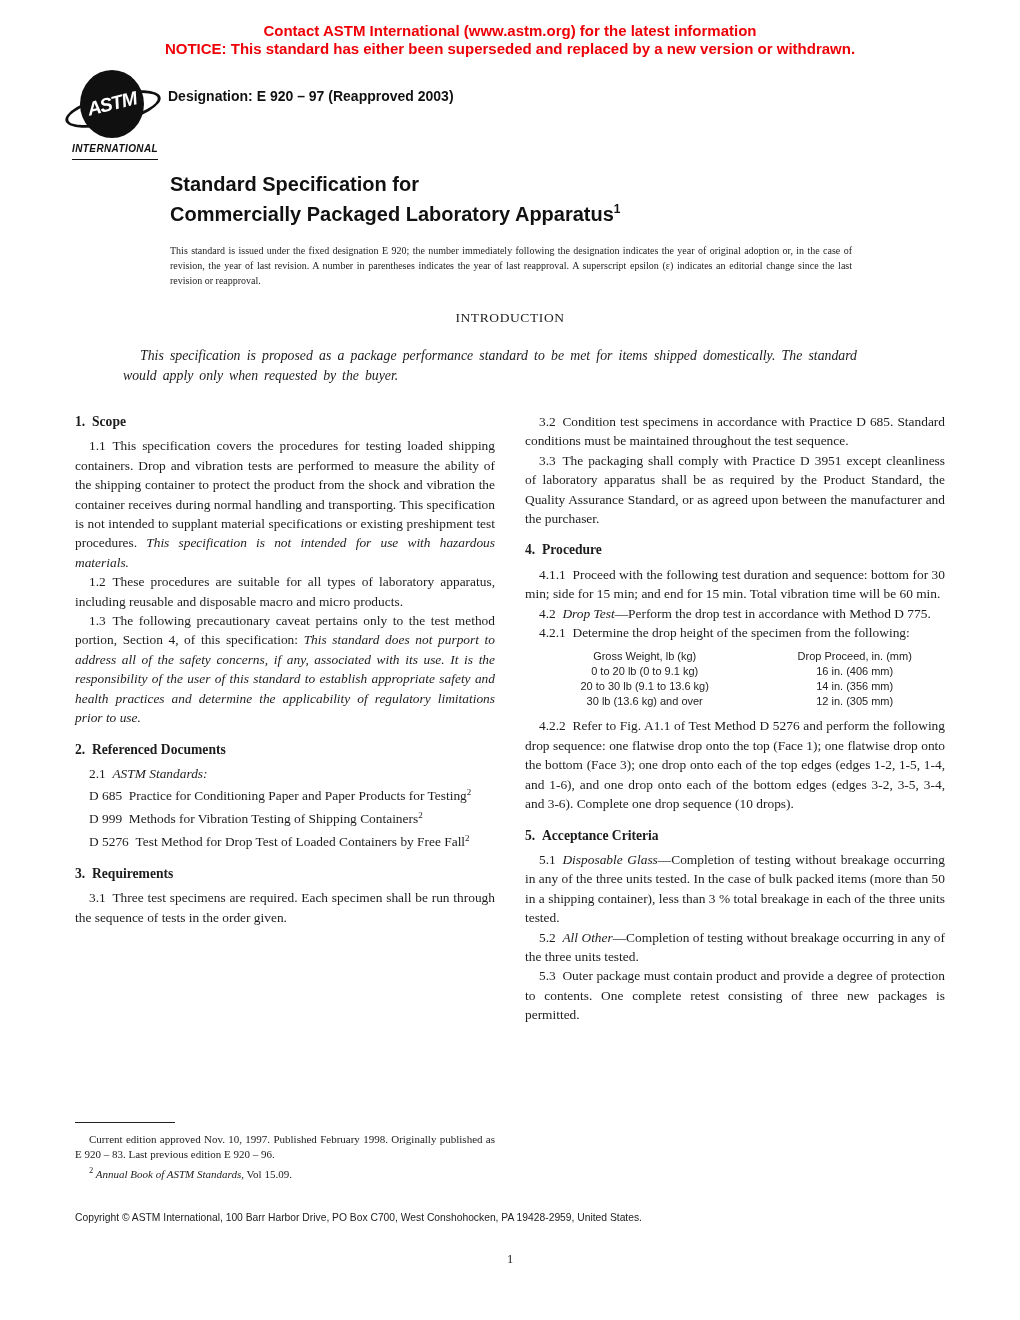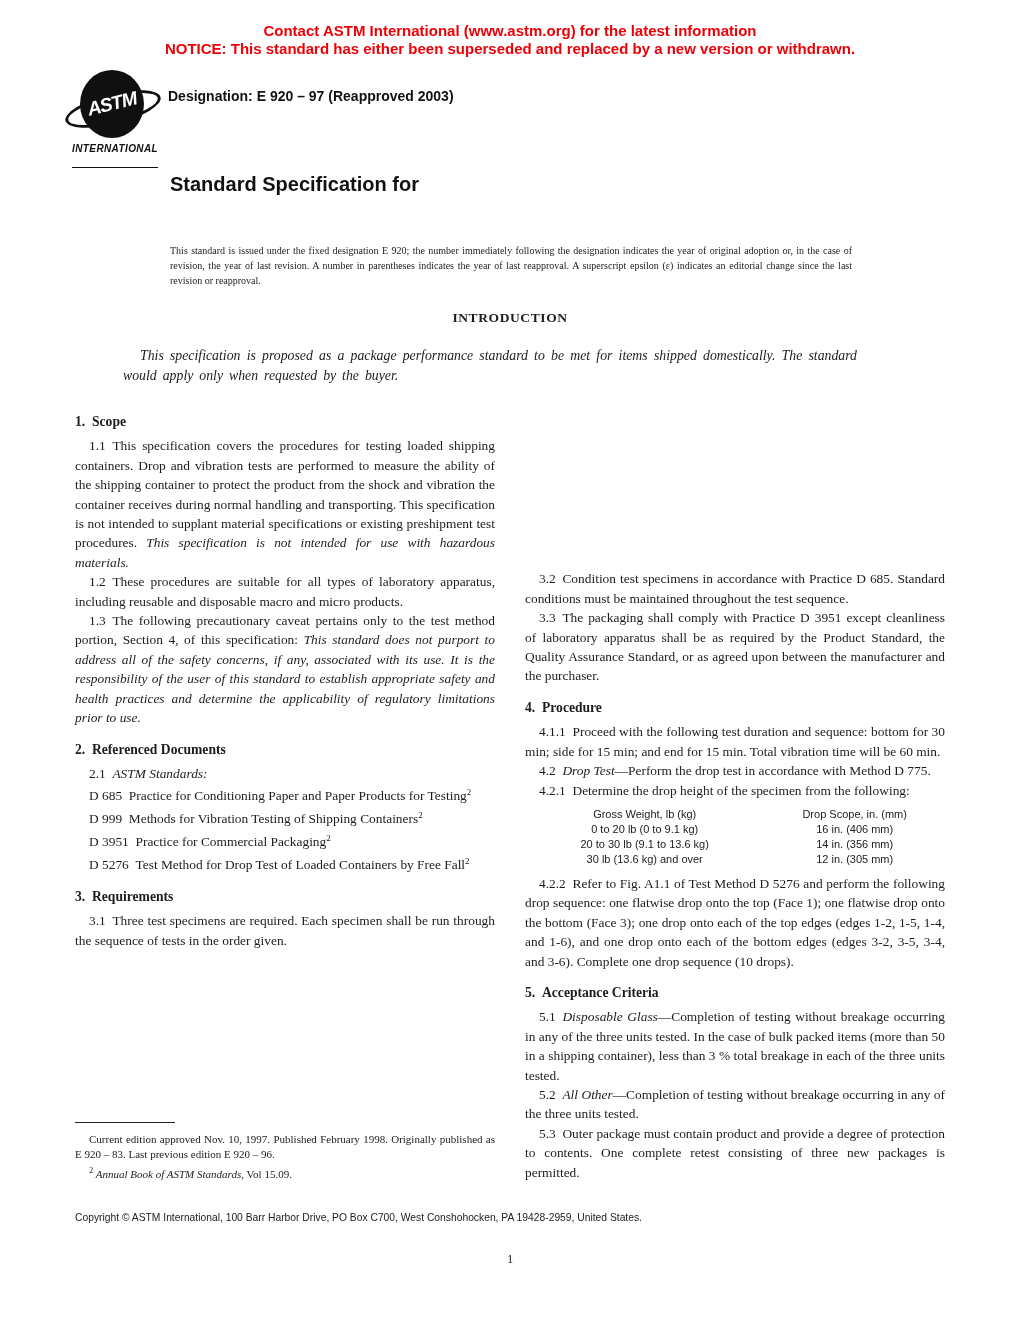--- a/index.html
+++ b/index.html
@@ -29,53 +29,53 @@
   }
   .logo-orbit {
     position: absolute; left: -8px; top: 24px; width: 98px; height: 30px;
     border: 3px solid #101010; border-radius: 50%; transform: rotate(-14deg);
     z-index: 1;
   }
   .logo-intl {
     position: relative; z-index: 3; margin-top: 2px; display: inline-block;
     font-family: "Liberation Sans", sans-serif; font-style: italic; font-weight: bold;
     font-size: 10px; letter-spacing: 0.4px; color: #101010;
-    border-bottom: 1px solid #101010; padding-bottom: 13px;
+    border-bottom: 1px solid #101010; padding-bottom: 5px;
   }
   .designation {
     position: absolute; left: 168px; top: 88px;
     font-family: "Liberation Sans", sans-serif; font-weight: bold; font-size: 14px;
     color: #111;
   }
   .title {
     position: absolute; left: 170px; top: 172px;
     font-family: "Liberation Sans", sans-serif; font-weight: bold;
     font-size: 20px; line-height: 25px; color: #111;
   }
   .title sup { font-size: 12px; }
   .issued {
     position: absolute; left: 170px; top: 243px; width: 682px;
     font-size: 10px; line-height: 15px; text-align: justify; color: #222;
   }
   .intro-head {
     position: absolute; top: 310px; left: 0; right: 0; text-align: center;
-    font-weight: bold; font-size: 13.5px; letter-spacing: 0.6px;
+    font-weight: normal; font-size: 13.5px; letter-spacing: 0.6px;
   }
   .intro-body {
     position: absolute; left: 123px; top: 346px; width: 734px;
     font-size: 13.8px; line-height: 19.8px; text-align: justify; text-indent: 17px;
     word-spacing: 2.5px;
     font-style: italic;
   }
   .columns {
     position: absolute; left: 75px; top: 407px; width: 870px; height: 775px;
     display: flex; gap: 30px;
   }
   .col { width: 420px; display: flex; flex-direction: column; }
-  .body-txt { font-size: 13.4px; line-height: 19.4px; justify-content: flex-end; }
+  .body-txt { font-size: 13.4px; line-height: 19.4px; }
   h3.sec {
     font-size: 13.6px; line-height: 19.4px; font-weight: bold;
     margin: 12px 0 5px 0;
   }
   .col > h3.sec:first-child { margin-top: 5px; }
   .p { text-align: justify; text-indent: 14px; }
   .it { font-style: italic; }
   .ref { text-align: justify; margin-left: 28px; text-indent: -14px; }
   .ref sup { font-size: 9px; }
   .fnblock { margin-top: auto; font-size: 11px; line-height: 15.6px; }
@@ -111,40 +111,40 @@
   <div class="logo-disc">
     <span class="logo-astm">ASTM</span>
   </div>
   <div class="logo-intl">INTERNATIONAL</div>
 </div>
 
 <div class="designation">Designation: E 920 – 97 (Reapproved 2003)</div>
 
 <div class="title">
   <div>Standard Specification for</div>
+  <div><span>Commercially Packaged Laboratory Apparatus</span><sup>1</sup></div>
 </div>
 
 <div class="issued">This standard is issued under the fixed designation E 920; the number immediately following the designation indicates the year of original adoption or, in the case of revision, the year of last revision. A number in parentheses indicates the year of last reapproval. A superscript epsilon (ε) indicates an editorial change since the last revision or reapproval.</div>
 
 <div class="intro-head">INTRODUCTION</div>
 <div class="intro-body">This specification is proposed as a package performance standard to be met for items shipped domestically. The standard would apply only when requested by the buyer.</div>
 
 <div class="columns">
 
   <div class="col body-txt">
     <h3 class="sec">1. Scope</h3>
     <p class="p"><span>1.1 This specification covers the procedures for testing loaded shipping containers. Drop and vibration tests are performed to measure the ability of the shipping container to protect the product from the shock and vibration the container receives during normal handling and transporting. This specification is not intended to supplant material specifications or existing preshipment test procedures. </span><span class="it">This specification is not intended for use with hazardous materials.</span></p>
     <p class="p">1.2 These procedures are suitable for all types of laboratory apparatus, including reusable and disposable macro and micro products.</p>
     <p class="p"><span>1.3 The following precautionary caveat pertains only to the test method portion, Section 4, of this specification: </span><span class="it">This standard does not purport to address all of the safety concerns, if any, associated with its use. It is the responsibility of the user of this standard to establish appropriate safety and health practices and determine the applicability of regulatory limitations prior to use.</span></p>
 
     <h3 class="sec">2. Referenced Documents</h3>
     <p class="p"><span>2.1 </span><span class="it">ASTM Standards:</span></p>
     <p class="ref"><span>D 685 Practice for Conditioning Paper and Paper Products for Testing</span><sup>2</sup></p>
     <p class="ref"><span>D 999 Methods for Vibration Testing of Shipping Containers</span><sup>2</sup></p>
-    <p class="ref"><span>D 3951 Practice for Commercial Packaging</span><sup>2</sup></p>
     <p class="ref"><span>D 5276 Test Method for Drop Test of Loaded Containers by Free Fall</span><sup>2</sup></p>
 
     <h3 class="sec">3. Requirements</h3>
     <p class="p">3.1 Three test specimens are required. Each specimen shall be run through the sequence of tests in the order given.</p>
 
     <div class="fnblock">
       <div class="fnrule"></div>
       <p class="fn">Current edition approved Nov. 10, 1997. Published February 1998. Originally published as E 920 – 83. Last previous edition E 920 – 96.</p>
       <p class="fn"><sup>2</sup><span class="it"> Annual Book of ASTM Standards,</span><span> Vol 15.09.</span></p>
     </div>
@@ -155,21 +155,21 @@
     <p class="p">3.3 The packaging shall comply with Practice D 3951 except cleanliness of laboratory apparatus shall be as required by the Product Standard, the Quality Assurance Standard, or as agreed upon between the manufacturer and the purchaser.</p>
 
     <h3 class="sec">4. Procedure</h3>
     <p class="p">4.1.1 Proceed with the following test duration and sequence: bottom for 30 min; side for 15 min; and end for 15 min. Total vibration time will be 60 min.</p>
     <p class="p"><span>4.2 </span><span class="it">Drop Test</span><span>—Perform the drop test in accordance with Method D 775.</span></p>
     <p class="p">4.2.1 Determine the drop height of the specimen from the following:</p>
 
     <div class="minitable">
       <div class="mt-row">
         <div class="mt-c1">Gross Weight, lb (kg)</div>
-        <div class="mt-c2">Drop Scope, in. (mm)</div>
+        <div class="mt-c2">Drop Proceed, in. (mm)</div>
       </div>
       <div class="mt-row">
         <div class="mt-c1">0 to 20 lb (0 to 9.1 kg)</div>
         <div class="mt-c2">16 in. (406 mm)</div>
       </div>
       <div class="mt-row">
         <div class="mt-c1">20 to 30 lb (9.1 to 13.6 kg)</div>
         <div class="mt-c2">14 in. (356 mm)</div>
       </div>
       <div class="mt-row">

